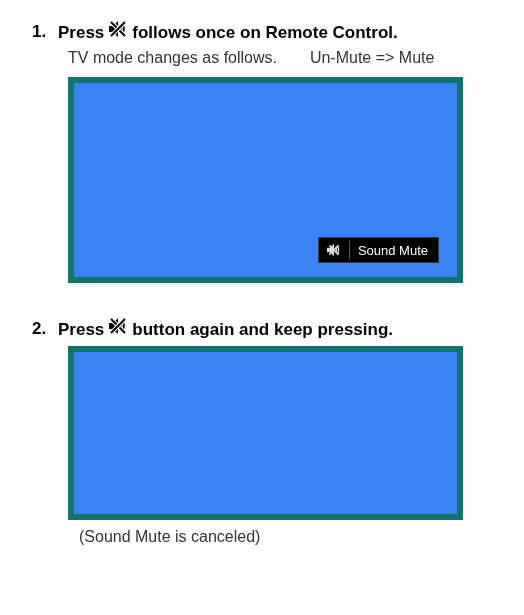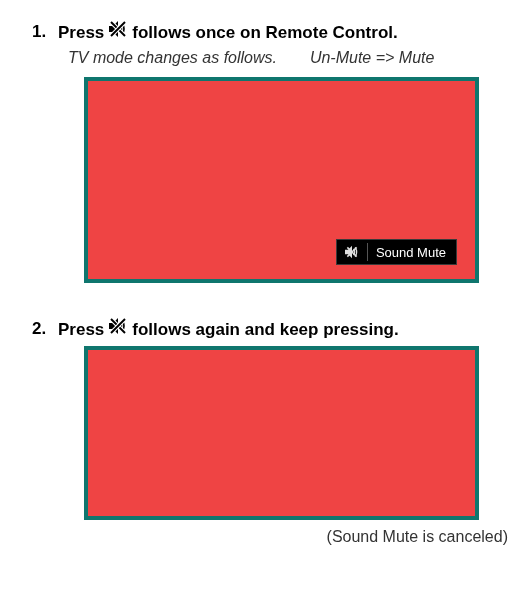--- a/index.html
+++ b/index.html
@@ -36,34 +36,33 @@
   }
   .mute-inline {
     display: inline-block;
     margin: 0 4px;
   }
   .sub-line {
     margin-left: 44px;
     font-size: 16px;
     color: #333;
     margin-bottom: 10px;
-    font-style: italic;
   }
   .sub-gap {
     display: inline-block;
     width: 24px;
   }
   .tv-box {
-    margin-left: 60px;
+    margin-left: 44px;
     width: 395px;
     height: 206px;
-    border: 4px solid #0f766e;
+    border: 6px solid #0f766e;
     box-sizing: border-box;
     position: relative;
-    background: #ef4444;
+    background: #3b82f6;
   }
   .tv-box.small {
     height: 174px;
     width: 395px;
   }
   .on-screen {
     position: absolute;
     right: 18px;
     bottom: 14px;
     background: #000000;
@@ -82,21 +81,20 @@
     justify-content: center;
     border-right: 1px solid #555;
     margin-right: 8px;
     padding-right: 4px;
   }
   .cancel-note {
     margin-left: 55px;
     margin-top: 8px;
     font-size: 16px;
     color: #333;
-    text-align: right;
   }
 </style>
 </head>
 <body>
 
 <div class="page">
 
   <div class="step">
     <div class="step-head">
       <span class="step-num">1.</span>
@@ -148,21 +146,21 @@
           <svg width="20" height="18" viewBox="0 0 20 18">
             <polygon points="1,6 5,6 10,1 10,17 5,12 1,12" fill="#000"></polygon>
             <path d="M12 5 Q15 9 12 13" stroke="#000" stroke-width="1.6" fill="none"></path>
             <path d="M14 3 Q18 9 14 15" stroke="#000" stroke-width="1.6" fill="none"></path>
             <line x1="3" y1="2" x2="17" y2="16" stroke="#fff" stroke-width="4"></line>
             <line x1="3" y1="2" x2="17" y2="16" stroke="#000" stroke-width="2"></line>
             <line x1="3" y1="16" x2="17" y2="2" stroke="#fff" stroke-width="4"></line>
             <line x1="3" y1="16" x2="17" y2="2" stroke="#000" stroke-width="2"></line>
           </svg>
         </span>
-        <span>follows again and keep pressing.</span>
+        <span>button again and keep pressing.</span>
       </span>
     </div>
 
     <div class="tv-box small"></div>
 
     <div class="cancel-note">(Sound Mute is canceled)</div>
   </div>
 
 </div>
 

